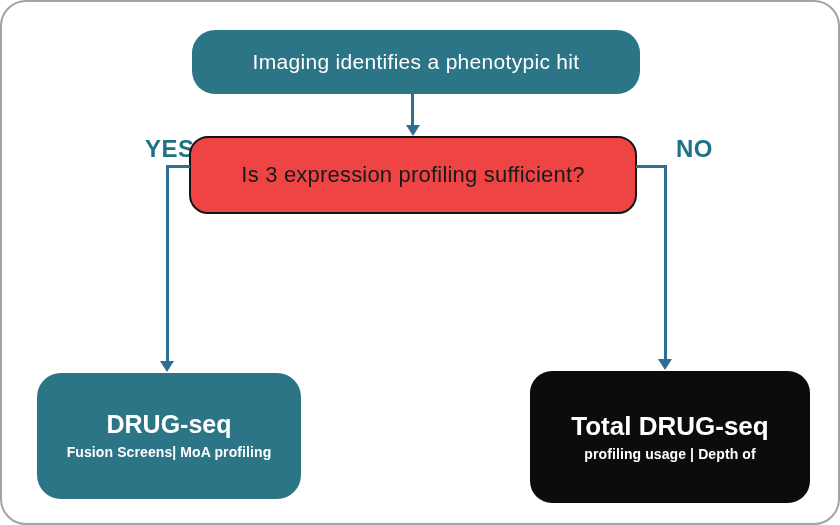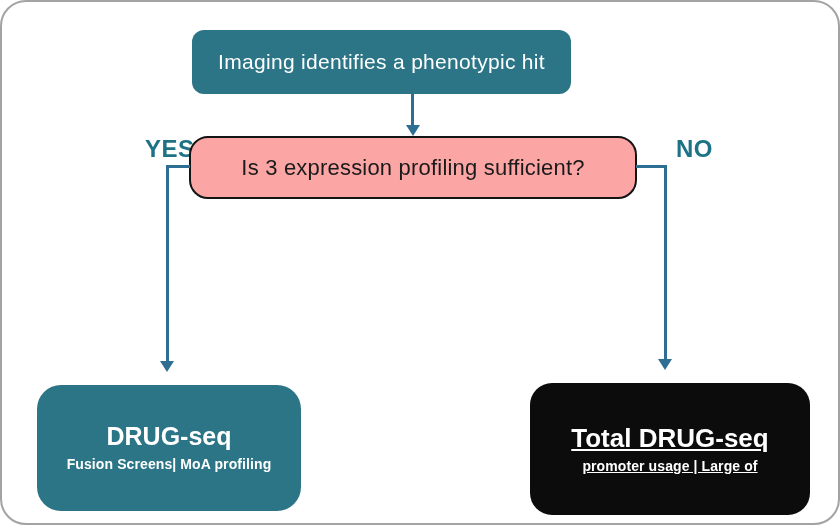--- a/index.html
+++ b/index.html
@@ -17,31 +17,31 @@
     position:relative;
     width:840px;height:525px;
     background:#fff;
     border:2px solid var(--canvas-border);
     border-radius:26px;
     overflow:hidden;
   }
   .abs{position:absolute;}
   
   .top-box{
-    left:190px;top:28px;width:379px;height:64px;
+    left:190px;top:28px;width:448px;height:64px;
     background:var(--teal);
-    border-radius:12px;
+    border-radius:23px;
     display:flex;align-items:center;justify-content:center;
     color:#fff;font-size:21px;letter-spacing:.3px;
     text-align:center;
   }
   
   .decision-box{
-    left:187px;top:134px;width:448px;height:63px;
-    background:#fca5a5;
+    left:187px;top:134px;width:448px;height:78px;
+    background:#ef4444;
     border:2.5px solid var(--decision-border);
     border-radius:19px;
     display:flex;align-items:center;justify-content:center;
     color:#1a1a1a;font-size:22px;letter-spacing:.2px;
     text-align:center;
   }
   .branch-label{
     top:133px;
     color:var(--branch);
     font-size:24px;font-weight:700;letter-spacing:.5px;
@@ -54,35 +54,34 @@
   .h-line{height:3px;}
   .arrowhead{
     width:0;height:0;
     border-left:7px solid transparent;
     border-right:7px solid transparent;
     border-top:11px solid var(--arrow);
   }
   
   .result-box{
     color:#fff;text-align:center;
-    display:flex;flex-direction:column;justify-content:center;margin-top:12px;
+    display:flex;flex-direction:column;justify-content:center;
   }
   .result-box .title{font-weight:700;}
   .result-box .line-text{font-size:14px;font-weight:700;line-height:18.5px;letter-spacing:.1px;}
   .drugseq-box{
     left:35px;top:371px;width:264px;height:126px;
     background:var(--teal);border-radius:24px;
     padding:6px 8px;
   }
   .drugseq-box .title{font-size:25px;margin-bottom:4px;}
   .total-box{
     left:528px;top:369px;width:280px;height:132px;
     background:var(--box-black);border-radius:22px;
     padding:6px 6px;
-    text-decoration:underline;
   }
   .total-box .title{font-size:26px;margin-bottom:3px;}
 </style>
 </head>
 <body>
 
 <div class="canvas">
 
   <div class="abs top-box">
     <span>Imaging identifies a phenotypic hit</span>
@@ -106,16 +105,16 @@
   <div class="abs line v-line" style="left:662px;top:163px;height:195px;"></div>
   <div class="abs arrowhead" style="left:656px;top:357px;"></div>
 
   <div class="abs result-box drugseq-box">
     <div class="title">DRUG-seq</div>
     <div class="line-text">Fusion Screens| MoA profiling</div>
   </div>
 
   <div class="abs result-box total-box">
     <div class="title">Total DRUG-seq</div>
-    <div class="line-text">promoter usage | Large of</div>
+    <div class="line-text">profiling usage | Depth of</div>
   </div>
 
 </div>
 
 </body></html>

